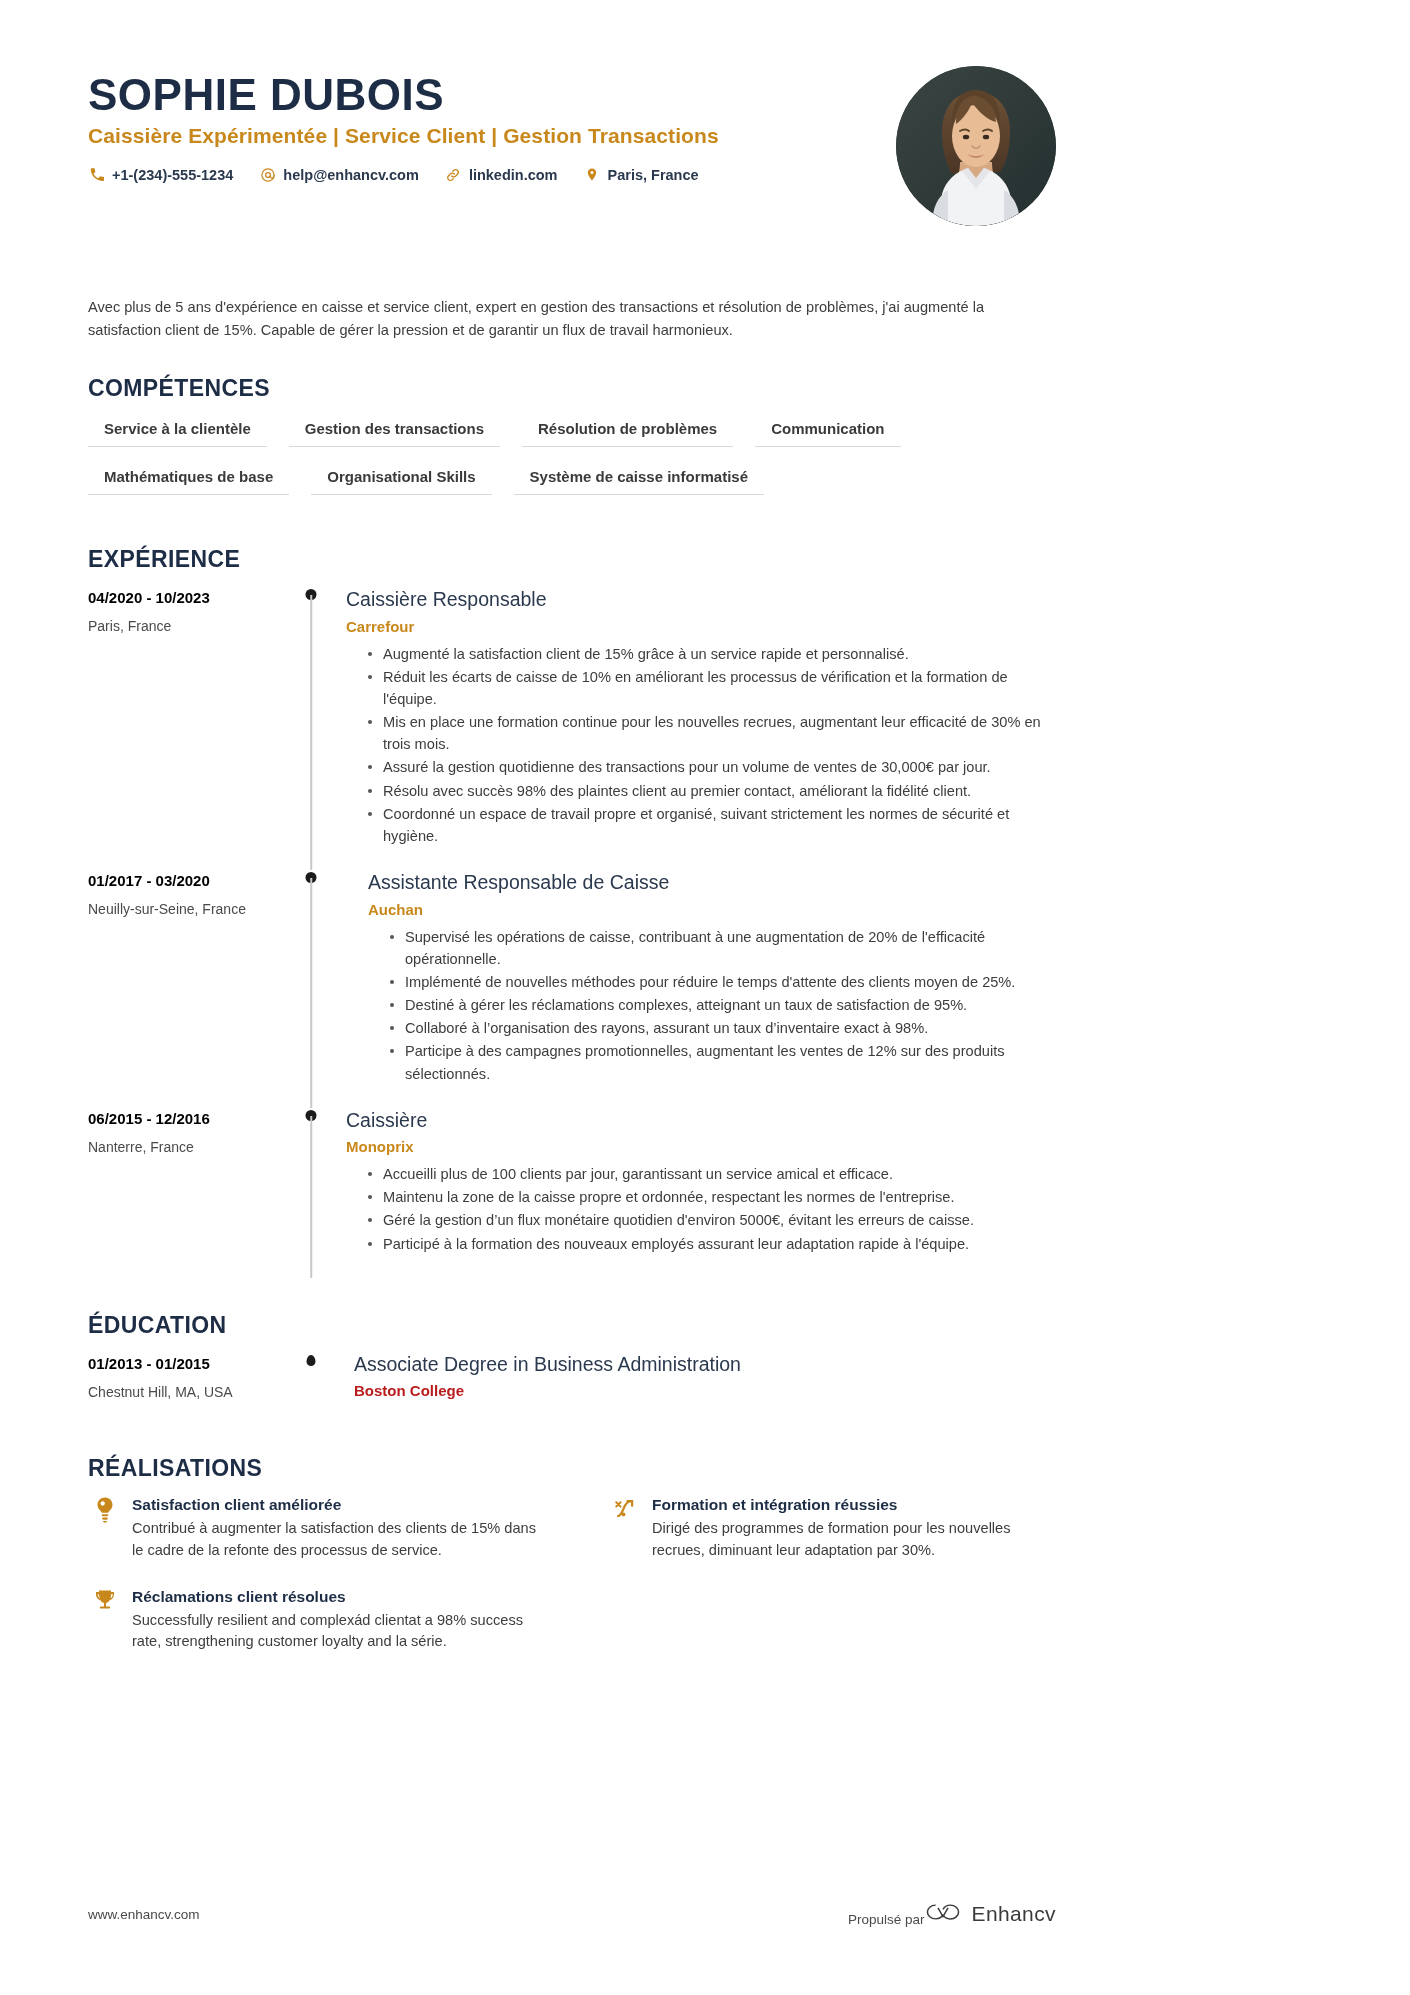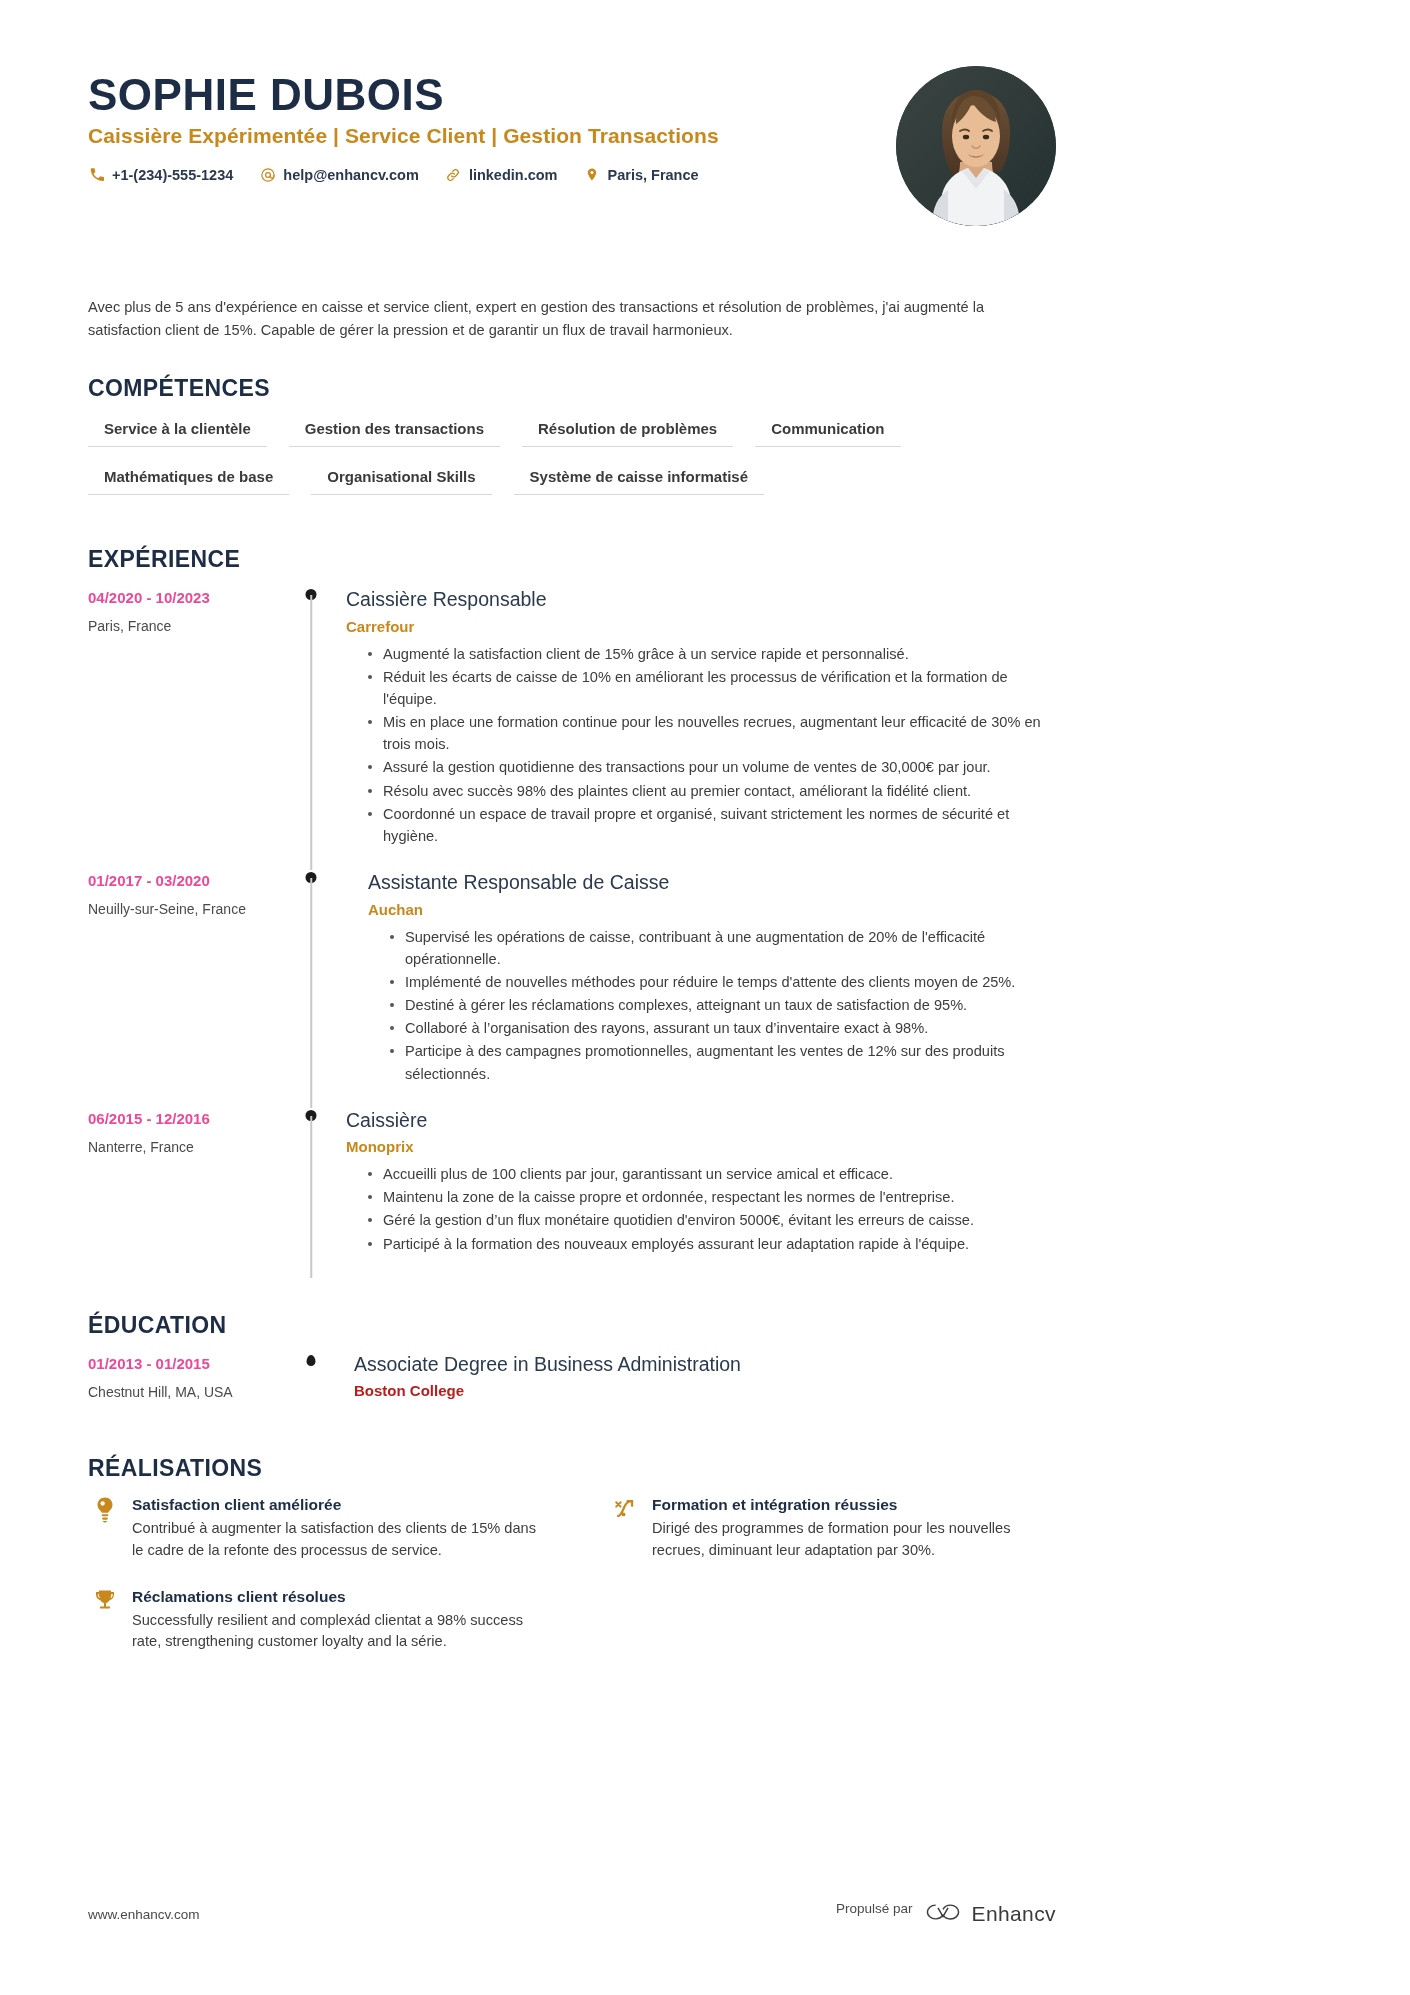--- a/index.html
+++ b/index.html
@@ -87,21 +87,21 @@
     white-space:nowrap;
   }
 
   
   .entry { display:flex; position:relative; }
   .entry-left {
     width:210px; flex:0 0 210px;
     padding-top:2px;
   }
   .entry-date {
-    font-size:15px; font-weight:bold; color:#ec4899;
+    font-size:15px; font-weight:bold; color:#000000;
     white-space:nowrap;
   }
   .entry-loc { font-size:14px; color:#4a4a4a; margin-top:12px; }
 
   .rail { position:relative; width:26px; flex:0 0 26px; }
   .rail .dot {
     position:absolute; top:2px; left:50%;
     transform:translateX(-50%);
     width:11px; height:11px; border-radius:50%;
     background:#1b1b1b;
@@ -167,21 +167,21 @@
   .ach-desc { font-size:14.6px; line-height:1.5; color:#3d3d3d; margin-top:4px; }
 
   
   .footer {
     position:absolute;
     left:88px; right:88px;
     bottom:68px;
     display:flex; align-items:center; justify-content:space-between;
   }
   .footer-url { font-size:13.5px; color:#4a4a4a; }
-  .footer-right { display:flex; align-items:flex-start; gap:12px; }
+  .footer-right { display:flex; align-items:flex-end; }
   .footer-powered { font-size:13.5px; color:#4a4a4a; }
   .brand { display:flex; align-items:center; gap:9px; }
   .brand-name { font-size:21px; color:#3a3a3a; letter-spacing:0.4px; }
 </style>
 </head>
 <body>
 
 <div class="page">
 
   <div class="header">

